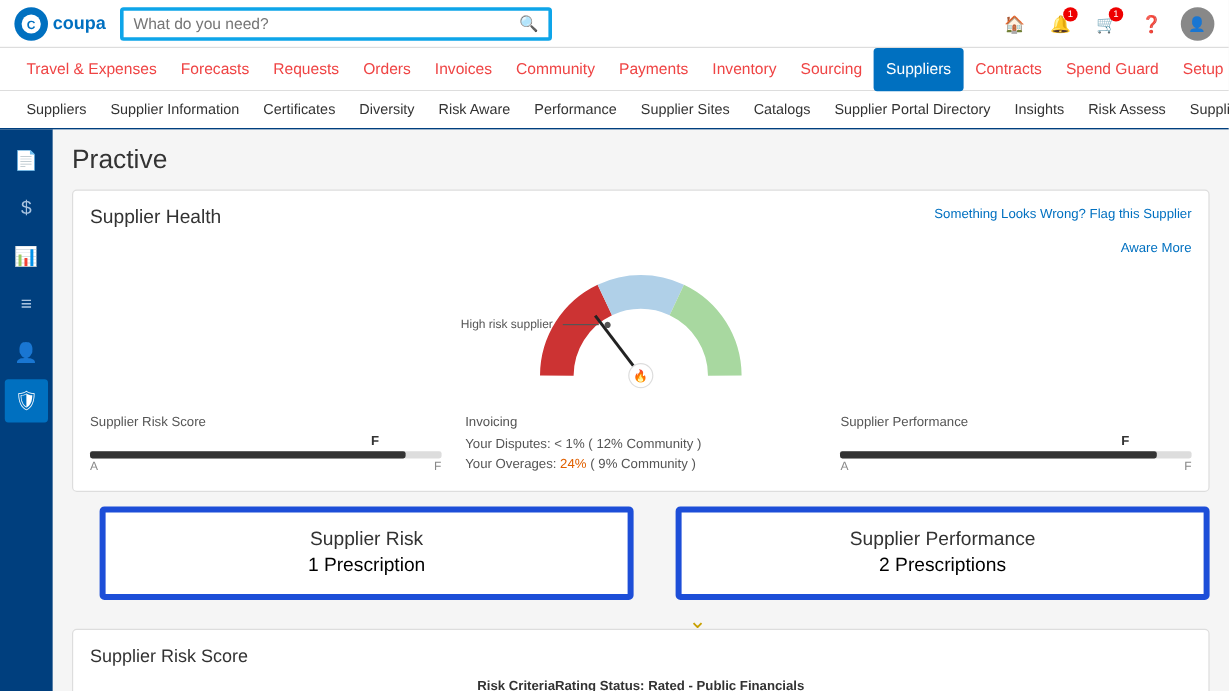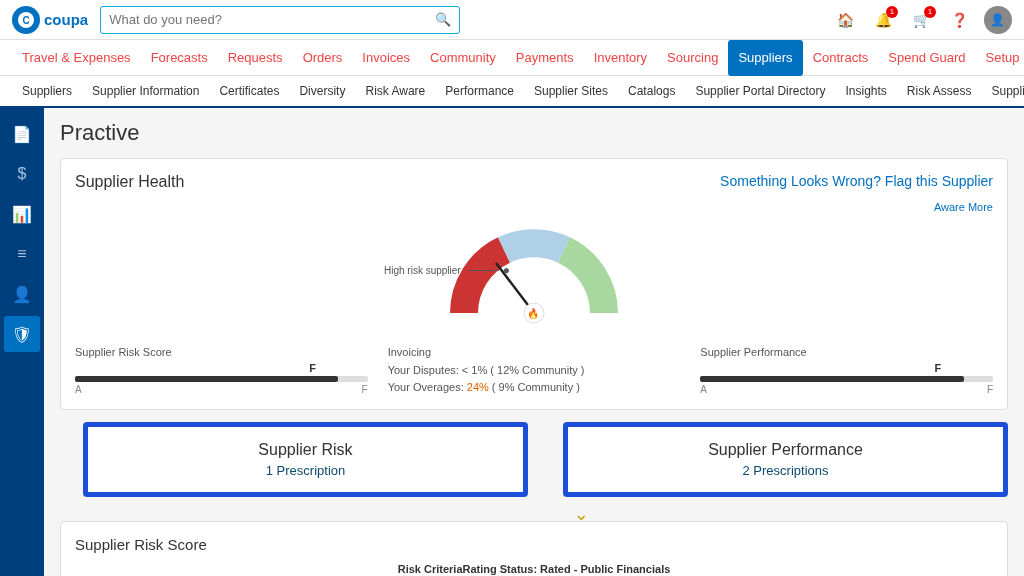--- a/index.html
+++ b/index.html
@@ -8,21 +8,21 @@
     
     .top-bar {
       display: flex; align-items: center; background: #fff;
       border-bottom: 1px solid #ddd; padding: 0 12px; height: 40px;
     }
     .logo { display: flex; align-items: center; margin-right: 12px; }
     .logo-icon { width: 28px; height: 28px; background: #0070c0; border-radius: 50%; display: flex; align-items: center; justify-content: center; }
     .logo-text { color: #0070c0; font-weight: bold; font-size: 15px; margin-left: 4px; }
     .search-bar {
       flex: 1; max-width: 360px; display: flex; align-items: center;
-      border: 1px solid #0ea5e9; border-radius: 3px; padding: 0 8px; height: 28px;
+      border: 3px solid #0ea5e9; border-radius: 3px; padding: 0 8px; height: 28px;
     }
     .search-bar input { border: none; outline: none; flex: 1; font-size: 13px; }
     .search-bar span { color: #999; }
     .top-icons { margin-left: auto; display: flex; align-items: center; gap: 10px; }
     .top-icon { width: 28px; height: 28px; display: flex; align-items: center; justify-content: center; font-size: 14px; color: #555; cursor: pointer; position: relative; }
     .badge { position: absolute; top: 0; right: 0; background: #e00; color: #fff; border-radius: 50%; width: 12px; height: 12px; font-size: 8px; display: flex; align-items: center; justify-content: center; }
     .avatar { width: 28px; height: 28px; border-radius: 50%; background: #888; overflow: hidden; }
 
     
     .nav-bar {
@@ -58,21 +58,21 @@
 
     .page-title { font-size: 22px; font-weight: normal; color: #333; margin-bottom: 12px; }
 
     .card {
       background: #fff; border: 1px solid #ddd; border-radius: 4px;
       padding: 14px; margin-bottom: 12px;
     }
 
     .card-header { display: flex; align-items: flex-start; justify-content: space-between; margin-bottom: 10px; }
     .card-title { font-size: 16px; color: #333; }
-    .card-link { font-size: 14px; color: #0070c0; cursor: pointer; }
+    .card-link { font-size: 11px; color: #0070c0; cursor: pointer; }
     .learn-more { font-size: 11px; color: #0070c0; cursor: pointer; text-align: right; margin-bottom: 8px; }
 
     
     .gauge-area { display: flex; justify-content: center; align-items: center; position: relative; margin: 10px 0; }
     .gauge-svg { width: 180px; height: 110px; }
     .high-risk-label { position: absolute; left: -60px; top: 40px; font-size: 10px; color: #555; display: flex; align-items: center; gap: 4px; }
 
     
     .score-section { display: flex; gap: 20px; margin-top: 10px; }
     .score-item { flex: 1; }
@@ -84,21 +84,21 @@
     .invoicing-text { font-size: 11px; color: #555; line-height: 1.5; }
     .overages-highlight { color: #e06000; font-weight: normal; }
 
     
     .prescription-row { display: flex; gap: 12px; margin-bottom: 12px; }
     .prescription-card {
       flex: 1; background: #fff; border: 5px solid #1d4ed8; border-radius: 4px;
       padding: 14px; text-align: center; cursor: pointer; margin-left: 23px;
     }
     .prescription-title { font-size: 16px; color: #333; margin-bottom: 4px; }
-    .prescription-sub { font-size: 13px; color: #0c4a6e; }
+    .prescription-sub { font-size: 16px; color: #000000; }
 
     
     .arrow-connector { display: flex; justify-content: space-around; margin-bottom: -4px; }
     .arrow-down { font-size: 18px; color: #c8a000; margin-top: -6px; }
 
     
     .risk-score-section { background: #fff; border: 1px solid #ddd; border-radius: 4px; padding: 14px; }
     .risk-score-title { font-size: 15px; color: #333; margin-bottom: 10px; }
     .risk-table-header { display: flex; justify-content: center; font-size: 11px; font-weight: bold; color: #333; margin-bottom: 8px; padding-bottom: 4px; border-bottom: 1px solid #14b8a6; }
   </style>

